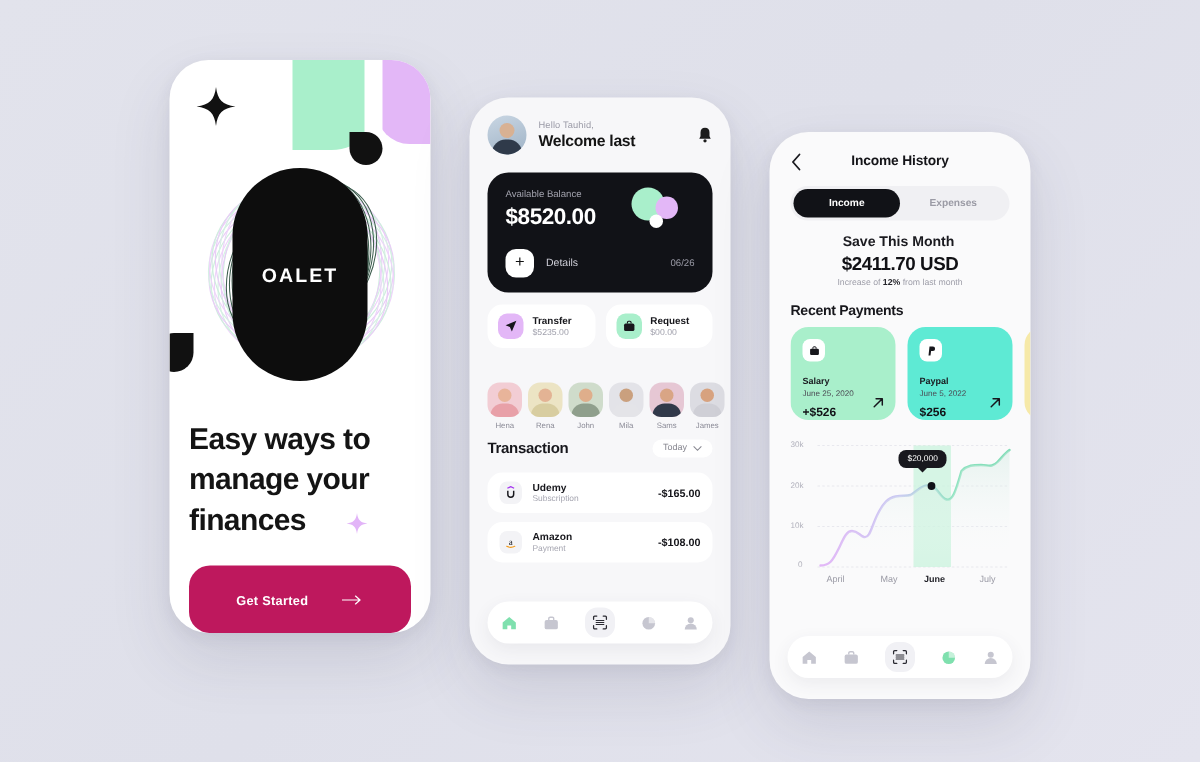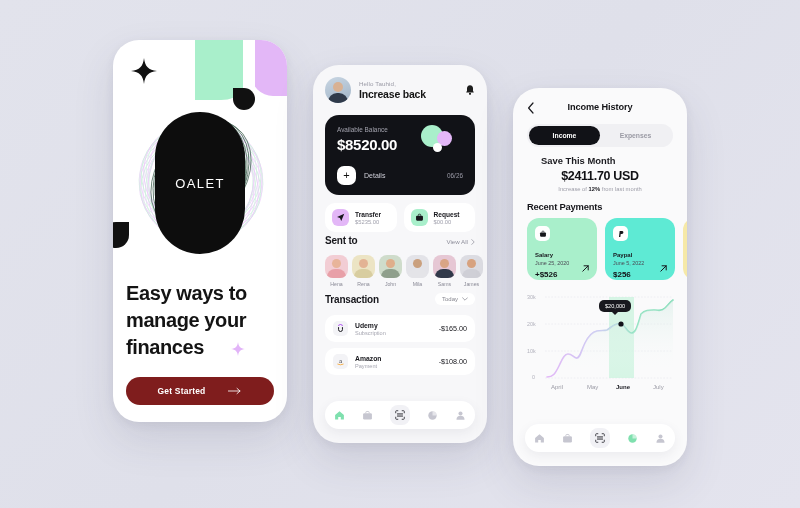--- a/index.html
+++ b/index.html
@@ -58,34 +58,34 @@
     border-radius: 50% 0 50% 50%;
   }
   .rings { position: absolute; left: 0; top: 56px; width: 174px; height: 172px; }
   .logo-pill {
     position: absolute; left: 42px; top: 72px;
     width: 90px; height: 142px;
     background: #0d0d0d; border-radius: 45px;
     display: flex; align-items: center; justify-content: center;
   }
   .logo-text {
-    color: #fff; font-size: 13px; font-weight: 400; letter-spacing: 1.4px;
+    color: #fff; font-size: 13px; font-weight: 700; letter-spacing: 1.4px;
   }
 
   .p1-head {
     position: absolute; left: 13px; top: 240px; width: 152px;
     font-size: 20px; line-height: 27px; font-weight: 700;
     color: #141414; letter-spacing: -0.4px;
   }
   .sparkle-sm {
     position: absolute; left: 118px; top: 302px; width: 14px; height: 14px; color: #e2b4f8;
   }
   .btn-dark {
-    position: absolute; left: 13px; top: 337px; width: 148px; height: 28px;
-    background: #7f1d1d; border-radius: 14px; color: #fff;
+    position: absolute; left: 13px; top: 337px; width: 148px; height: 45px;
+    background: #be185d; border-radius: 14px; color: #fff;
     display: flex; align-items: center; justify-content: center; gap: 22px;
     font-size: 8.5px; font-weight: 600; letter-spacing: 0.2px;
   }
   .arrow-r { display: inline-block; width: 15px; height: 8px; }
 
   
   #phone2 { left: 313px; top: 65px; width: 174px; height: 378px; background: #f7f7f9; }
 
   .p2-top { position: absolute; left: 0; top: 0; width: 174px; padding: 12px 12px 0 12px; }
   .greet-row { display: flex; align-items: center; gap: 8px; }
@@ -147,21 +147,21 @@
     font-size: 6px; color: #86868f; display: flex; align-items: center; gap: 4px;
   }
   .tx-list { position: absolute; left: 12px; top: 250px; width: 150px; display:flex; flex-direction: column; gap: 6px; }
   .tx-row {
     background: #fff; border-radius: 10px; height: 27px; padding: 0 8px;
     display: flex; align-items: center; gap: 7px;
   }
   .tx-logo { width: 15px; height: 15px; border-radius: 5px; background:#f3f3f6; display:flex; align-items:center; justify-content:center; flex:0 0 auto; }
   .tx-name { font-size: 6.8px; font-weight: 700; color:#17171c; }
   .tx-sub { font-size: 5.6px; color:#a6a6b1; margin-top: 1px; }
-  .tx-amt { margin-left: auto; font-size: 7.2px; font-weight: 400; color:#17171c; }
+  .tx-amt { margin-left: auto; font-size: 7.2px; font-weight: 700; color:#17171c; }
 
   
   .navbar {
     position: absolute; left: 12px; width: 150px; height: 28px;
     background: #fff; border-radius: 14px;
     display: flex; align-items: center; justify-content: space-around;
     box-shadow: 0 4px 12px rgba(60,60,90,0.08);
   }
   .nav-ic { width: 11px; height: 11px; color: #c6c6d0; display:flex; align-items:center; justify-content:center; }
   .nav-ic.active-green { color: #7fe0ae; }
@@ -181,21 +181,21 @@
   .seg {
     position: absolute; left: 14px; top: 36px; width: 146px; height: 23px;
     background: #f0f0f3; border-radius: 11.5px; display: flex; padding: 2px;
   }
   .seg-btn {
     flex: 1; border-radius: 10px; display:flex; align-items:center; justify-content:center;
     font-size: 6.8px; font-weight: 700; color: #9b9ba5;
   }
   .seg-btn.on { background: #111217; color: #fff; }
 
-  .save-label { position: absolute; left: 0; top: 67px; width: 144px; font-size: 9.4px; font-weight: 700; color: #1a1a1f; padding-left: 28px; }
+  .save-label { position: absolute; left: 0; top: 67px; width: 144px; text-align: center; font-size: 9.4px; font-weight: 700; color: #1a1a1f; padding-left: 28px; }
   .save-amt { position: absolute; left: 0; top: 81px; width: 174px; text-align: center; font-size: 12.5px; font-weight: 700; color: #111115; letter-spacing: -0.3px; }
   .save-note { position: absolute; left: 0; top: 98px; width: 174px; text-align: center; font-size: 5.8px; color: #9d9da8; }
   .save-note b { color: #24242a; }
 
   .rp-title { position: absolute; left: 14px; top: 113px; font-size: 9.4px; font-weight: 700; color: #17171c; letter-spacing: -0.2px; }
 
   .pay-scroll { position: absolute; left: 14px; top: 130px; width: 160px; display: flex; gap: 8px; overflow: hidden; }
   .pay-card { width: 70px; height: 62px; border-radius: 12px; padding: 8px; position: relative; flex: 0 0 auto; }
   .pay-card.green { background: #a9efcb; }
   .pay-card.purple { background: #5eead4; }
@@ -284,21 +284,21 @@
   <div class="phone" id="phone2">
 
     <div class="p2-top">
       <div class="greet-row">
         <div class="avatar-face">
           <div class="head"></div>
             <div class="body"></div>
         </div>
         <div>
           <div class="hello">Hello Tauhid,</div>
-          <div class="welcome">Increase back</div>
+          <div class="welcome">Welcome last</div>
         </div>
         <svg class="bell" viewBox="0 0 12 14">
           <path d="M6 1.2 C3.6 1.2 2.4 2.8 2.4 5 V8 L1.4 10 H10.6 L9.6 8 V5 C9.6 2.8 8.4 1.2 6 1.2 Z" fill="#1d1d1d"></path>
           <circle cx="6" cy="11.6" r="1.3" fill="#1d1d1d"></circle>
         </svg>
       </div>
     </div>
 
     <div class="bal-card">
       <div class="bal-label">Available Balance</div>
@@ -334,29 +334,20 @@
             <path d="M4.4 3.6 V2.6 A1 1 0 0 1 5.4 1.6 H6.6 A1 1 0 0 1 7.6 2.6 V3.6" stroke="#17171c" stroke-width="1" fill="none"></path>
           </svg>
         </div>
         <div>
           <div class="q-title">Request</div>
           <div class="q-sub">$00.00</div>
         </div>
       </div>
     </div>
 
-    <div class="sec-row" style="top:170px;">
-      <div class="sec-title">Sent to</div>
-      <div class="sec-link">
-        <span>View All</span>
-        <svg viewBox="0 0 6 10" width="4" height="6">
-          <path d="M1 1 L5 5 L1 9" stroke="#8f8f9b" stroke-width="1.2" fill="none" stroke-linecap="round"></path>
-        </svg>
-      </div>
-    </div>
 
     <div class="avatars">
       <div class="av-item">
         <div class="av-img" style="background:#f2cdd4;">
           <div class="h" style="background:#e8b49a;"></div>
             <div class="b" style="background:#e8a0a8;"></div>
         </div>
         <div class="av-name">Hena</div>
       </div>
       <div class="av-item">

